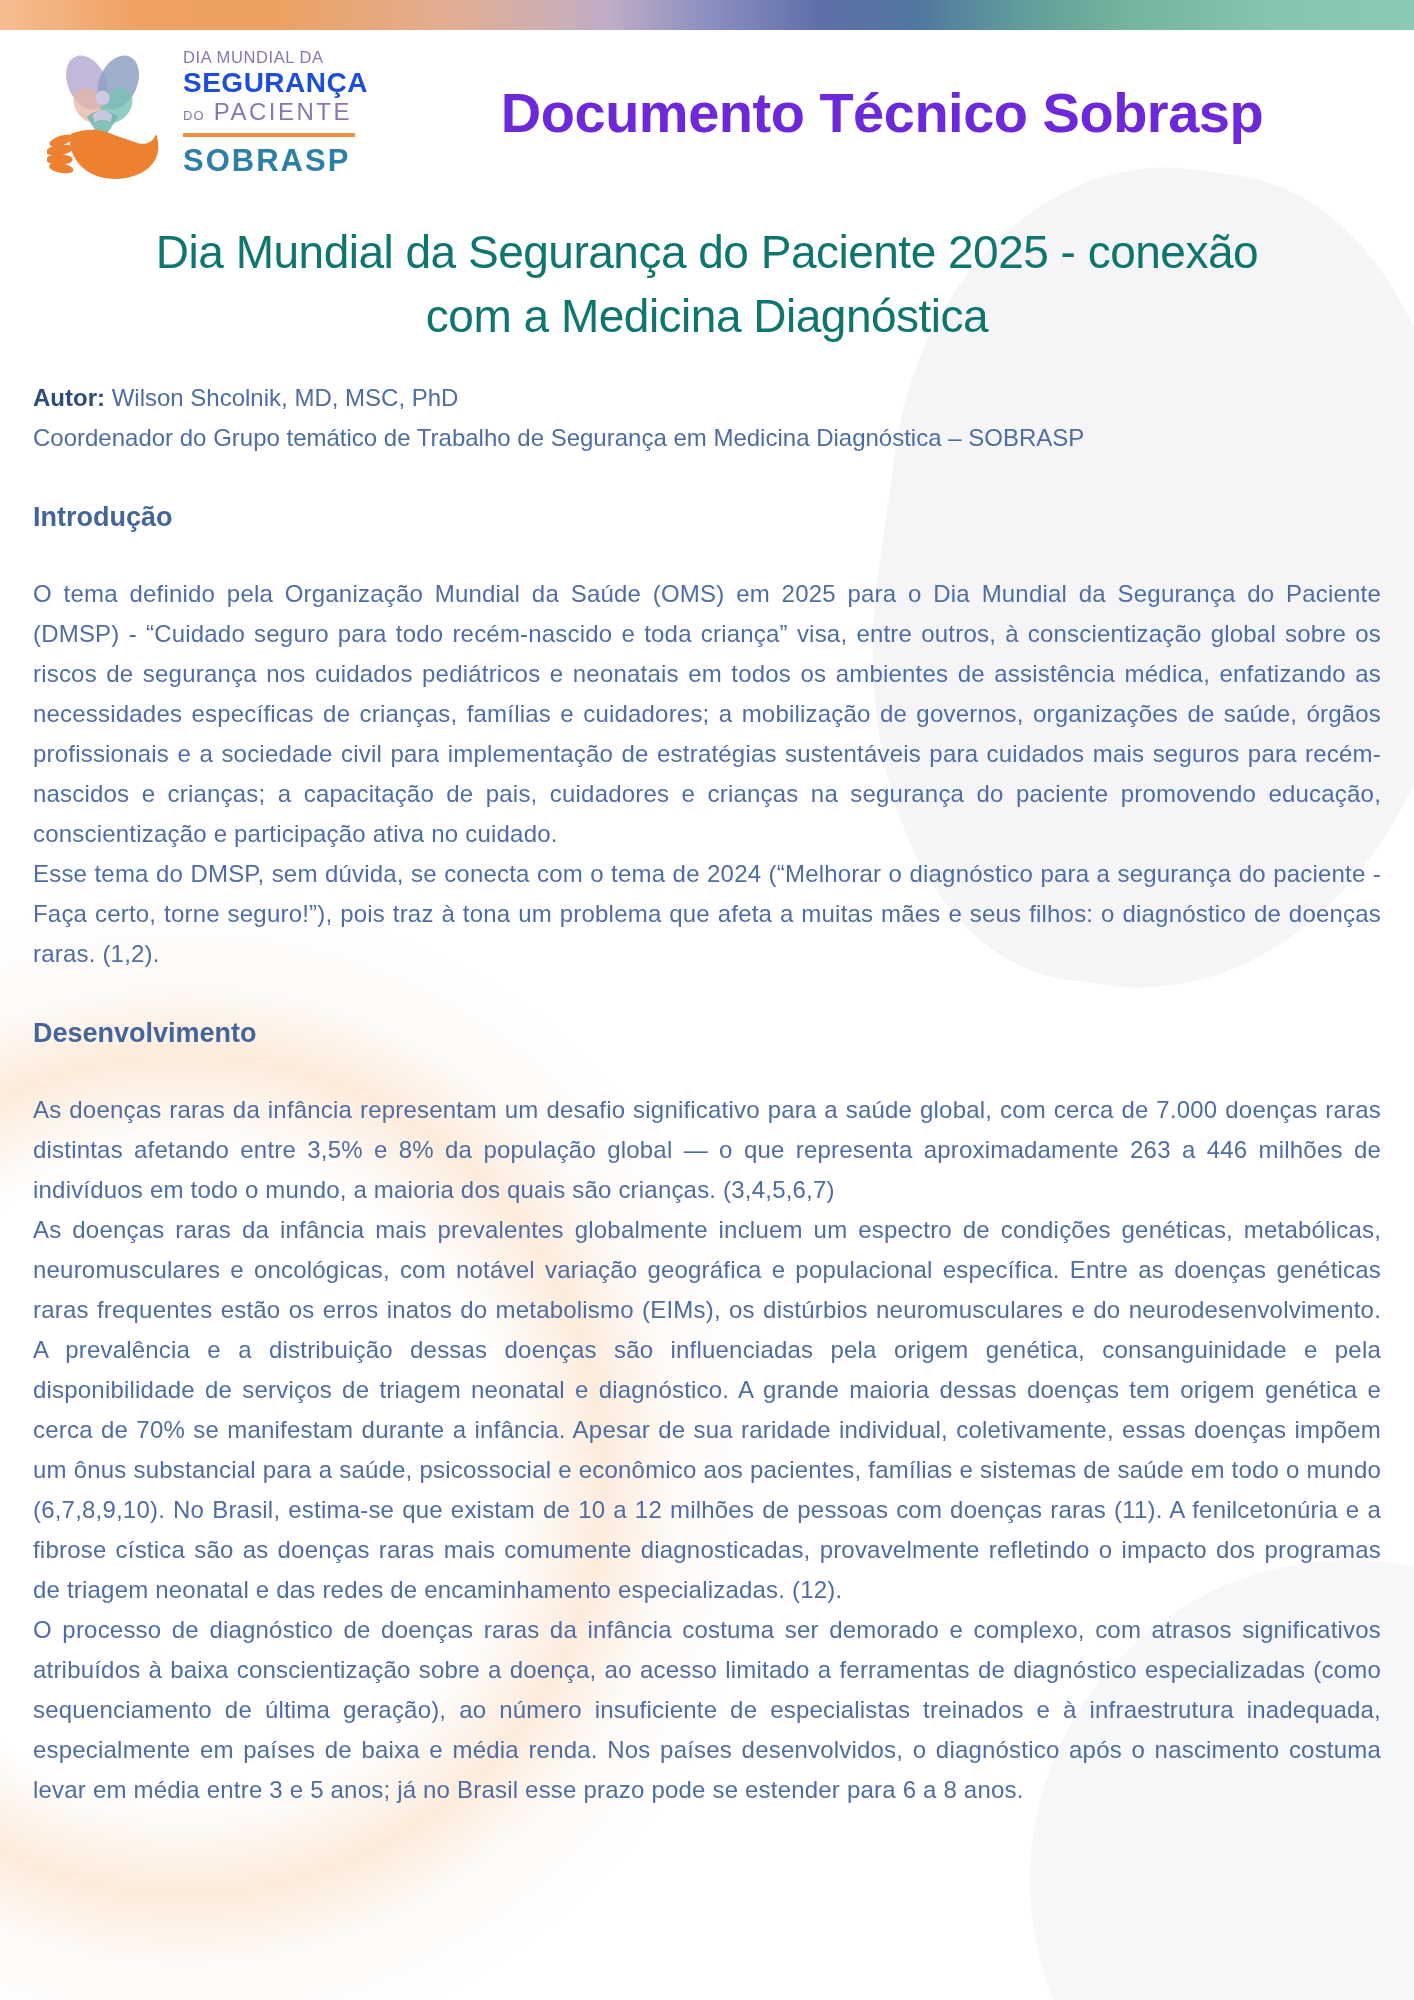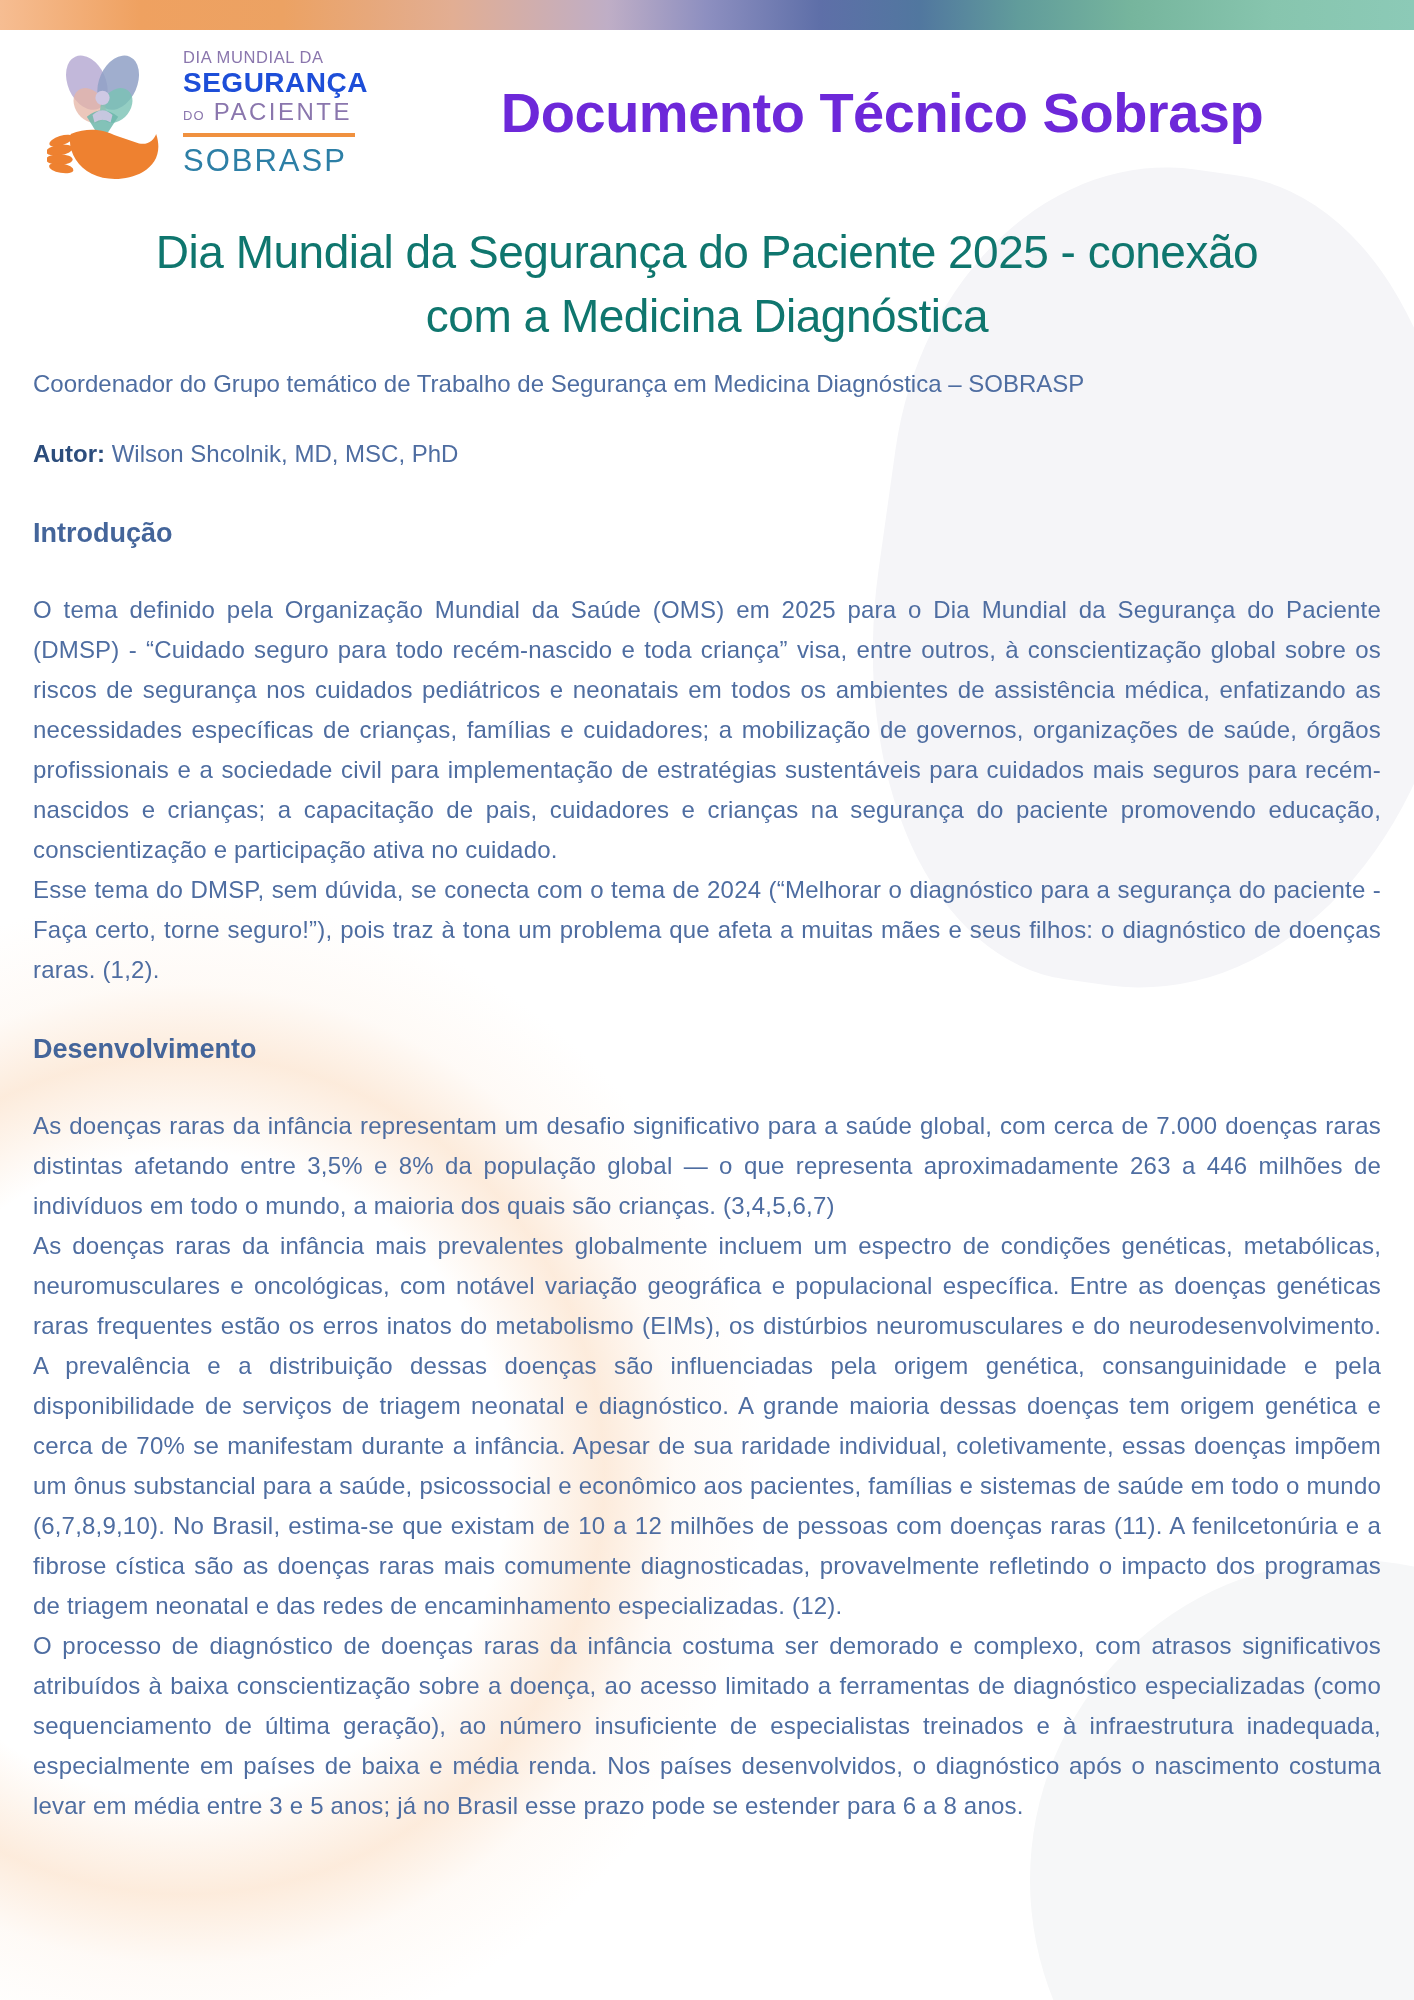--- a/index.html
+++ b/index.html
@@ -26,21 +26,21 @@
 
   .header { display:flex; align-items:flex-start; height:156px; padding:8px 0 0 14px; }
   .logo { display:flex; align-items:flex-start; gap:24px; width:336px; }
   .logo-mark { margin-top:4px; flex:0 0 auto; }
   .logo-text { padding-top:10px; color:#8a76ad; }
   .lt1 { font-size:16.5px; letter-spacing:0.6px; }
   .lt2 { font-size:28px; font-weight:bold; color:#1d4ed8; letter-spacing:0.5px; line-height:1.12; }
   .lt3 { font-size:24px; letter-spacing:2.5px; line-height:1.15; }
   .lt3-small { font-size:13px; letter-spacing:1px; }
   .logo-rule { width:172px; height:4px; background:#f0913f; margin:7px 0 6px; }
-  .lt4 { font-size:31px; font-weight:normal; color:#2d7fa6; letter-spacing:2px; }
+  .lt4 { font-size:31px; font-weight:bold; color:#2d7fa6; letter-spacing:2px; }
   .doc-type { flex:1; text-align:center; font-size:56px; font-weight:bold;
               color:#6d28d9; margin-top:42px; letter-spacing:-0.5px; }
 
   .main-title { margin:26px 0 16px; text-align:center; font-weight:normal;
                 color:#0f766e; font-size:46px; line-height:64px; letter-spacing:-0.5px; }
   .title-line { display:block; }
 
   .bodytext { font-size:24px; line-height:40px; color:#4e6da1; }
   .author-line { margin:30px 0 0; }
   .author-label { font-weight:bold; color:#2c4d7c; }
@@ -89,22 +89,22 @@
         </div>
       </div>
       <div class="doc-type">Documento Técnico Sobrasp</div>
     </header>
 
     <h1 class="main-title">
       <span class="title-line">Dia Mundial da Segurança do Paciente 2025 - conexão</span>
       <span class="title-line">com a Medicina Diagnóstica</span>
     </h1>
 
+    <p class="bodytext author-line"><span class="author-label">Autor:</span> <span>Wilson Shcolnik, MD, MSC, PhD</span></p>
     <p class="bodytext role-line">Coordenador do Grupo temático de Trabalho de Segurança em Medicina Diagnóstica – SOBRASP</p>
-    <p class="bodytext author-line"><span class="author-label">Autor:</span> <span>Wilson Shcolnik, MD, MSC, PhD</span></p>
 
     <section>
       <h2 class="section-heading">Introdução</h2>
       <p class="bodytext body-p">O tema definido pela Organização Mundial da Saúde (OMS) em 2025 para o Dia Mundial da Segurança do Paciente (DMSP) - “Cuidado seguro para todo recém-nascido e toda criança” visa, entre outros, à conscientização global sobre os riscos de segurança nos cuidados pediátricos e neonatais em todos os ambientes de assistência médica, enfatizando as necessidades específicas de crianças, famílias e cuidadores; a mobilização de governos, organizações de saúde, órgãos profissionais e a sociedade civil para implementação de estratégias sustentáveis para cuidados mais seguros para recém-nascidos e crianças; a capacitação de pais, cuidadores e crianças na segurança do paciente promovendo educação, conscientização e participação ativa no cuidado.</p>
       <p class="bodytext body-p">Esse tema do DMSP, sem dúvida, se conecta com o tema de 2024 (“Melhorar o diagnóstico para a segurança do paciente - Faça certo, torne seguro!”), pois traz à tona um problema que afeta a muitas mães e seus filhos: o diagnóstico de doenças raras. (1,2).</p>
     </section>
 
     <section>
       <h2 class="section-heading">Desenvolvimento</h2>
       <p class="bodytext body-p">As doenças raras da infância representam um desafio significativo para a saúde global, com cerca de 7.000 doenças raras distintas afetando entre 3,5% e 8% da população global — o que representa aproximadamente 263 a 446 milhões de indivíduos em todo o mundo, a maioria dos quais são crianças. (3,4,5,6,7)</p>

